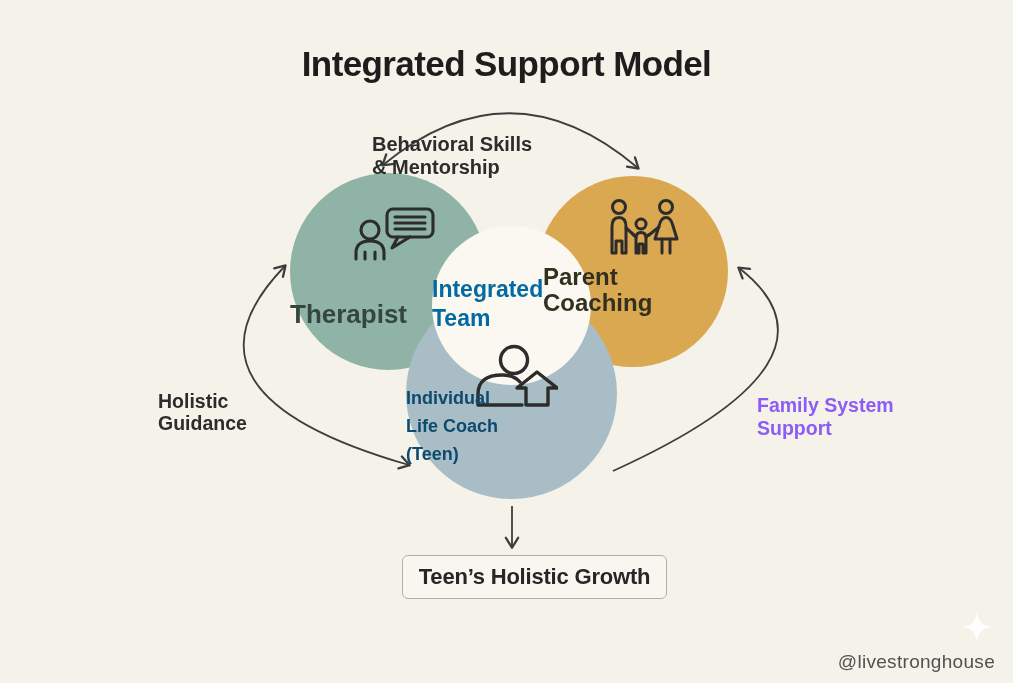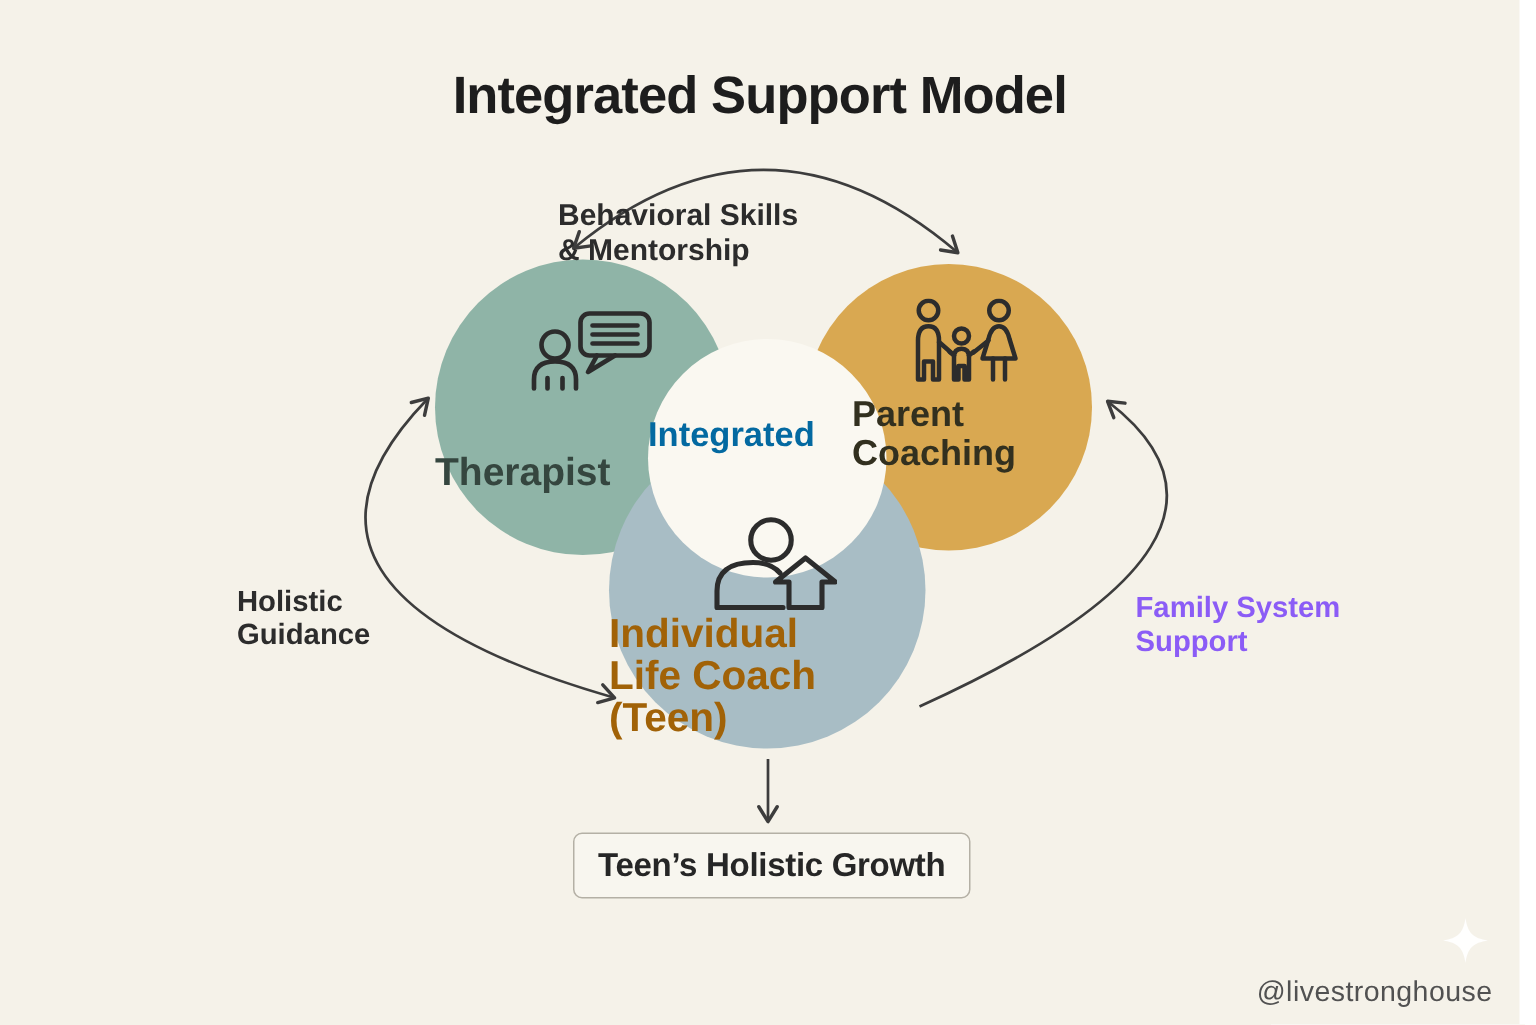--- a/index.html
+++ b/index.html
@@ -17,35 +17,35 @@
   .c-therapist{left:290px;top:173px;width:197px;height:197px;}
   .c-parent{left:537px;top:176px;width:191px;height:191px;}
   .c-coach{left:406px;top:288px;width:211px;height:211px;}
   .c-center{left:432px;top:226px;width:159px;height:159px;}
 
   .connectors{position:absolute;left:0;top:0;width:1024px;height:683px;pointer-events:none;}
 
   .lbl{position:absolute;font-weight:700;color:#2e2e2e;}
   .lbl span{display:block;}
   .lbl-therapist{left:290px;top:271px;width:197px;font-size:26px;color:#35463f;margin-top:28px;}
-  .lbl-parent{left:568px;top:264px;width:191px;font-size:24px;line-height:26px;color:#32301f;}
+  .lbl-parent{left:543px;top:264px;width:191px;font-size:24px;line-height:26px;color:#32301f;}
   .lbl-center{left:432px;top:275px;width:159px;font-size:23px;line-height:29px;color:#0369a1;}
-  .lbl-coach{left:406px;top:408px;width:211px;font-size:27px;line-height:28px;color:#a16207;}
+  .lbl-coach{left:406px;top:384px;width:211px;font-size:18px;line-height:28px;color:#0c4a6e;}
   .lbl-top{left:372px;top:133px;width:280px;font-size:20px;line-height:23px;color:#2c2c2c;}
   .lbl-left{left:158px;top:390px;width:140px;font-size:19.5px;line-height:22px;color:#2c2c2c;}
   .lbl-right{left:757px;top:394px;width:170px;font-size:19.5px;line-height:23px;color:#8b5cf6;text-align:left;}
 
   .icon{position:absolute;}
   .icon svg{display:block;width:100%;height:100%;}
   .i-therapist{left:351px;top:206px;width:86px;height:56px;}
   .i-family{left:604px;top:199px;width:82px;height:57px;}
   .i-coach{left:474px;top:344px;width:84px;height:64px;}
 
   .outcome-box{
-    position:absolute;left:382px;top:555px;width:263px;height:42px;
+    position:absolute;left:402px;top:555px;width:263px;height:42px;
     background:#f8f6ef;border:1.5px solid #b4b0a5;border-radius:6px;
     display:flex;align-items:center;justify-content:center;
     font-size:22px;font-weight:700;color:#262626;letter-spacing:-0.2px;
   }
   .watermark{
     position:absolute;top:640px;right:18px;
     font-size:19px;color:#515151;letter-spacing:0.3px;margin-top:11px;
   }
   .sparkle{position:absolute;left:962px;top:612px;width:30px;height:30px;}
 </style>
@@ -109,20 +109,21 @@
 
   <div class="lbl lbl-therapist">
     <span>Therapist</span>
   </div>
   <div class="lbl lbl-parent">
     <span>Parent</span>
     <span>Coaching</span>
   </div>
   <div class="lbl lbl-center">
     <span>Integrated</span>
+    <span>Team</span>
   </div>
   <div class="lbl lbl-coach">
     <span>Individual</span>
     <span>Life Coach</span>
     <span>(Teen)</span>
   </div>
 
   <div class="lbl lbl-top">
     <span>Behavioral Skills</span>
     <span>&amp; Mentorship</span>

